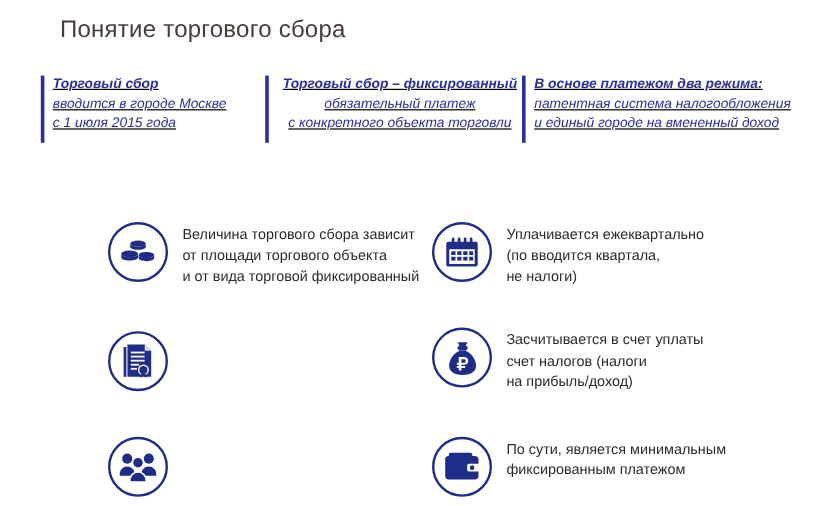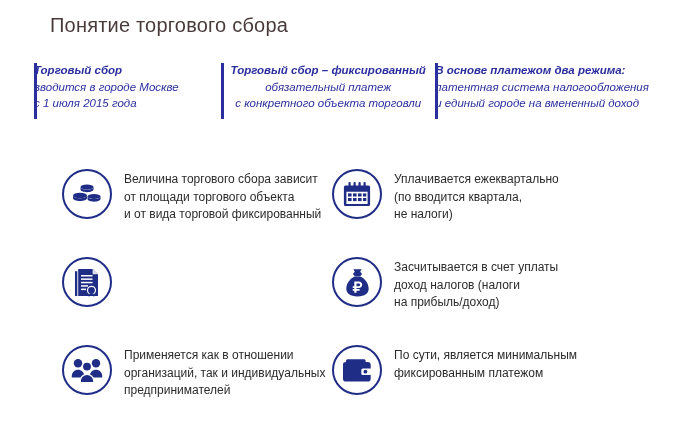--- a/index.html
+++ b/index.html
@@ -41,21 +41,23 @@
   .callouts {
     position: absolute;
     left: 34px;
     top: 62px;
     width: 640px;
     display: flex;
     align-items: flex-start;
   }
   .callout {
     position: relative;
-    box-sizing: border-box;
+    padding-left: 10px;
+    box-sizing: border-box;
+    text-decoration: underline;
   }
   .callout::before {
     content: "";
     position: absolute;
     left: 0;
     top: 1px;
     width: 3px;
     height: 56px;
     background: #2b2f9e;
   }
@@ -77,22 +79,23 @@
 
   
   .features {
     position: absolute;
     left: 0;
     top: 168px;
     width: 700px;
   }
   .feat-row {
     display: flex;
-    align-items: flex-start;
+    align-items: center;
     height: 88px;
+    margin-left: 28px;
   }
   .feat {
     display: flex;
     align-items: flex-start;
     box-sizing: border-box;
   }
   .feat-left  { width: 316px; padding-left: 62px; }
   .feat-right { width: 330px; padding-left: 16px; }
 
   .icon-badge {
@@ -227,45 +230,40 @@
           <svg width="27" height="29" viewBox="0 0 27 29" fill="#1f2d86">
             <path d="M9.4 1.2h8.2l-1.4 2.5 1.9 2.3-2 2.2h-5.2l-2-2.2 1.9-2.3-1.4-2.5z"></path>
             <path d="M10.6 8.6h5.8c4.6 2.1 8.3 7 8.3 12.2 0 4.5-3.9 7.6-11.2 7.6S2.3 25.3 2.3 20.8c0-5.2 3.7-10.1 8.3-12.2z"></path>
             <g fill="#ffffff">
               <path d="M10.3 13.6h4.4c2.1 0 3.5 1.3 3.5 3.2s-1.4 3.2-3.5 3.2h-2.2v1.1h3.1v1.6h-3.1v2.1h-2.2v-2.1H8.7v-1.6h1.6v-1.1H8.7v-1.7h1.6v-4.7zm2.2 1.8v2.9h2c1 0 1.6-.5 1.6-1.45s-.6-1.45-1.6-1.45h-2z"></path>
             </g>
           </svg>
         </div>
         <div class="feat-text">
           <div class="feat-line">Засчитывается в счет уплаты</div>
-          <div class="feat-line">доход налогов (налоги</div>
+          <div class="feat-line">счет налогов (налоги</div>
           <div class="feat-line">на прибыль/доход)</div>
         </div>
       </div>
 
     </div>
 
     <div class="feat-row">
 
       <div class="feat feat-left">
         <div class="icon-badge">
           <svg width="32" height="26" viewBox="0 0 32 26" fill="#1f2d86">
             <circle cx="7" cy="6.2" r="4.2"></circle>
             <path d="M.8 19.2c0-3.7 2.8-6.4 6.2-6.4s6.2 2.7 6.2 6.4v1.2H.8v-1.2z"></path>
             <circle cx="25" cy="6.2" r="4.2"></circle>
             <path d="M18.8 19.2c0-3.7 2.8-6.4 6.2-6.4s6.2 2.7 6.2 6.4v1.2H18.8v-1.2z"></path>
             <circle cx="16" cy="9.6" r="4.6" stroke="#ffffff" stroke-width="1.3"></circle>
             <path d="M9.2 24.4c0-4.1 3.1-7.1 6.8-7.1s6.8 3 6.8 7.1v1.3H9.2v-1.3z" stroke="#ffffff" stroke-width="1.3"></path>
           </svg>
         </div>
-        <div class="feat-text">
-          <div class="feat-line">Применяется как в отношении</div>
-          <div class="feat-line">организаций, так и индивидуальных</div>
-          <div class="feat-line">предпринимателей</div>
-        </div>
       </div>
 
       <div class="feat feat-right">
         <div class="icon-badge">
           <svg width="32" height="25" viewBox="0 0 32 25" fill="#1f2d86">
             <path d="M6.6 1.2h16.2c1 0 1.8.7 1.8 1.6v2.3H6.6c-.9 0-1.6-.6-1.6-1.4V2.9c0-.9.7-1.7 1.6-1.7z"></path>
             <path d="M2 6.2c0-1.6 1.3-2.3 2.8-2.3h22c1.6 0 2.9 1.2 2.9 2.7v14.3c0 1.5-1.3 2.7-2.9 2.7H4.8C3.2 23.6 2 22.4 2 20.9V6.2z"></path>
             <rect x="20.3" y="10.4" width="10.8" height="6.6" rx="1.6" fill="#ffffff"></rect>
             <circle cx="24.4" cy="13.7" r="1.9" fill="#1f2d86"></circle>
           </svg>

